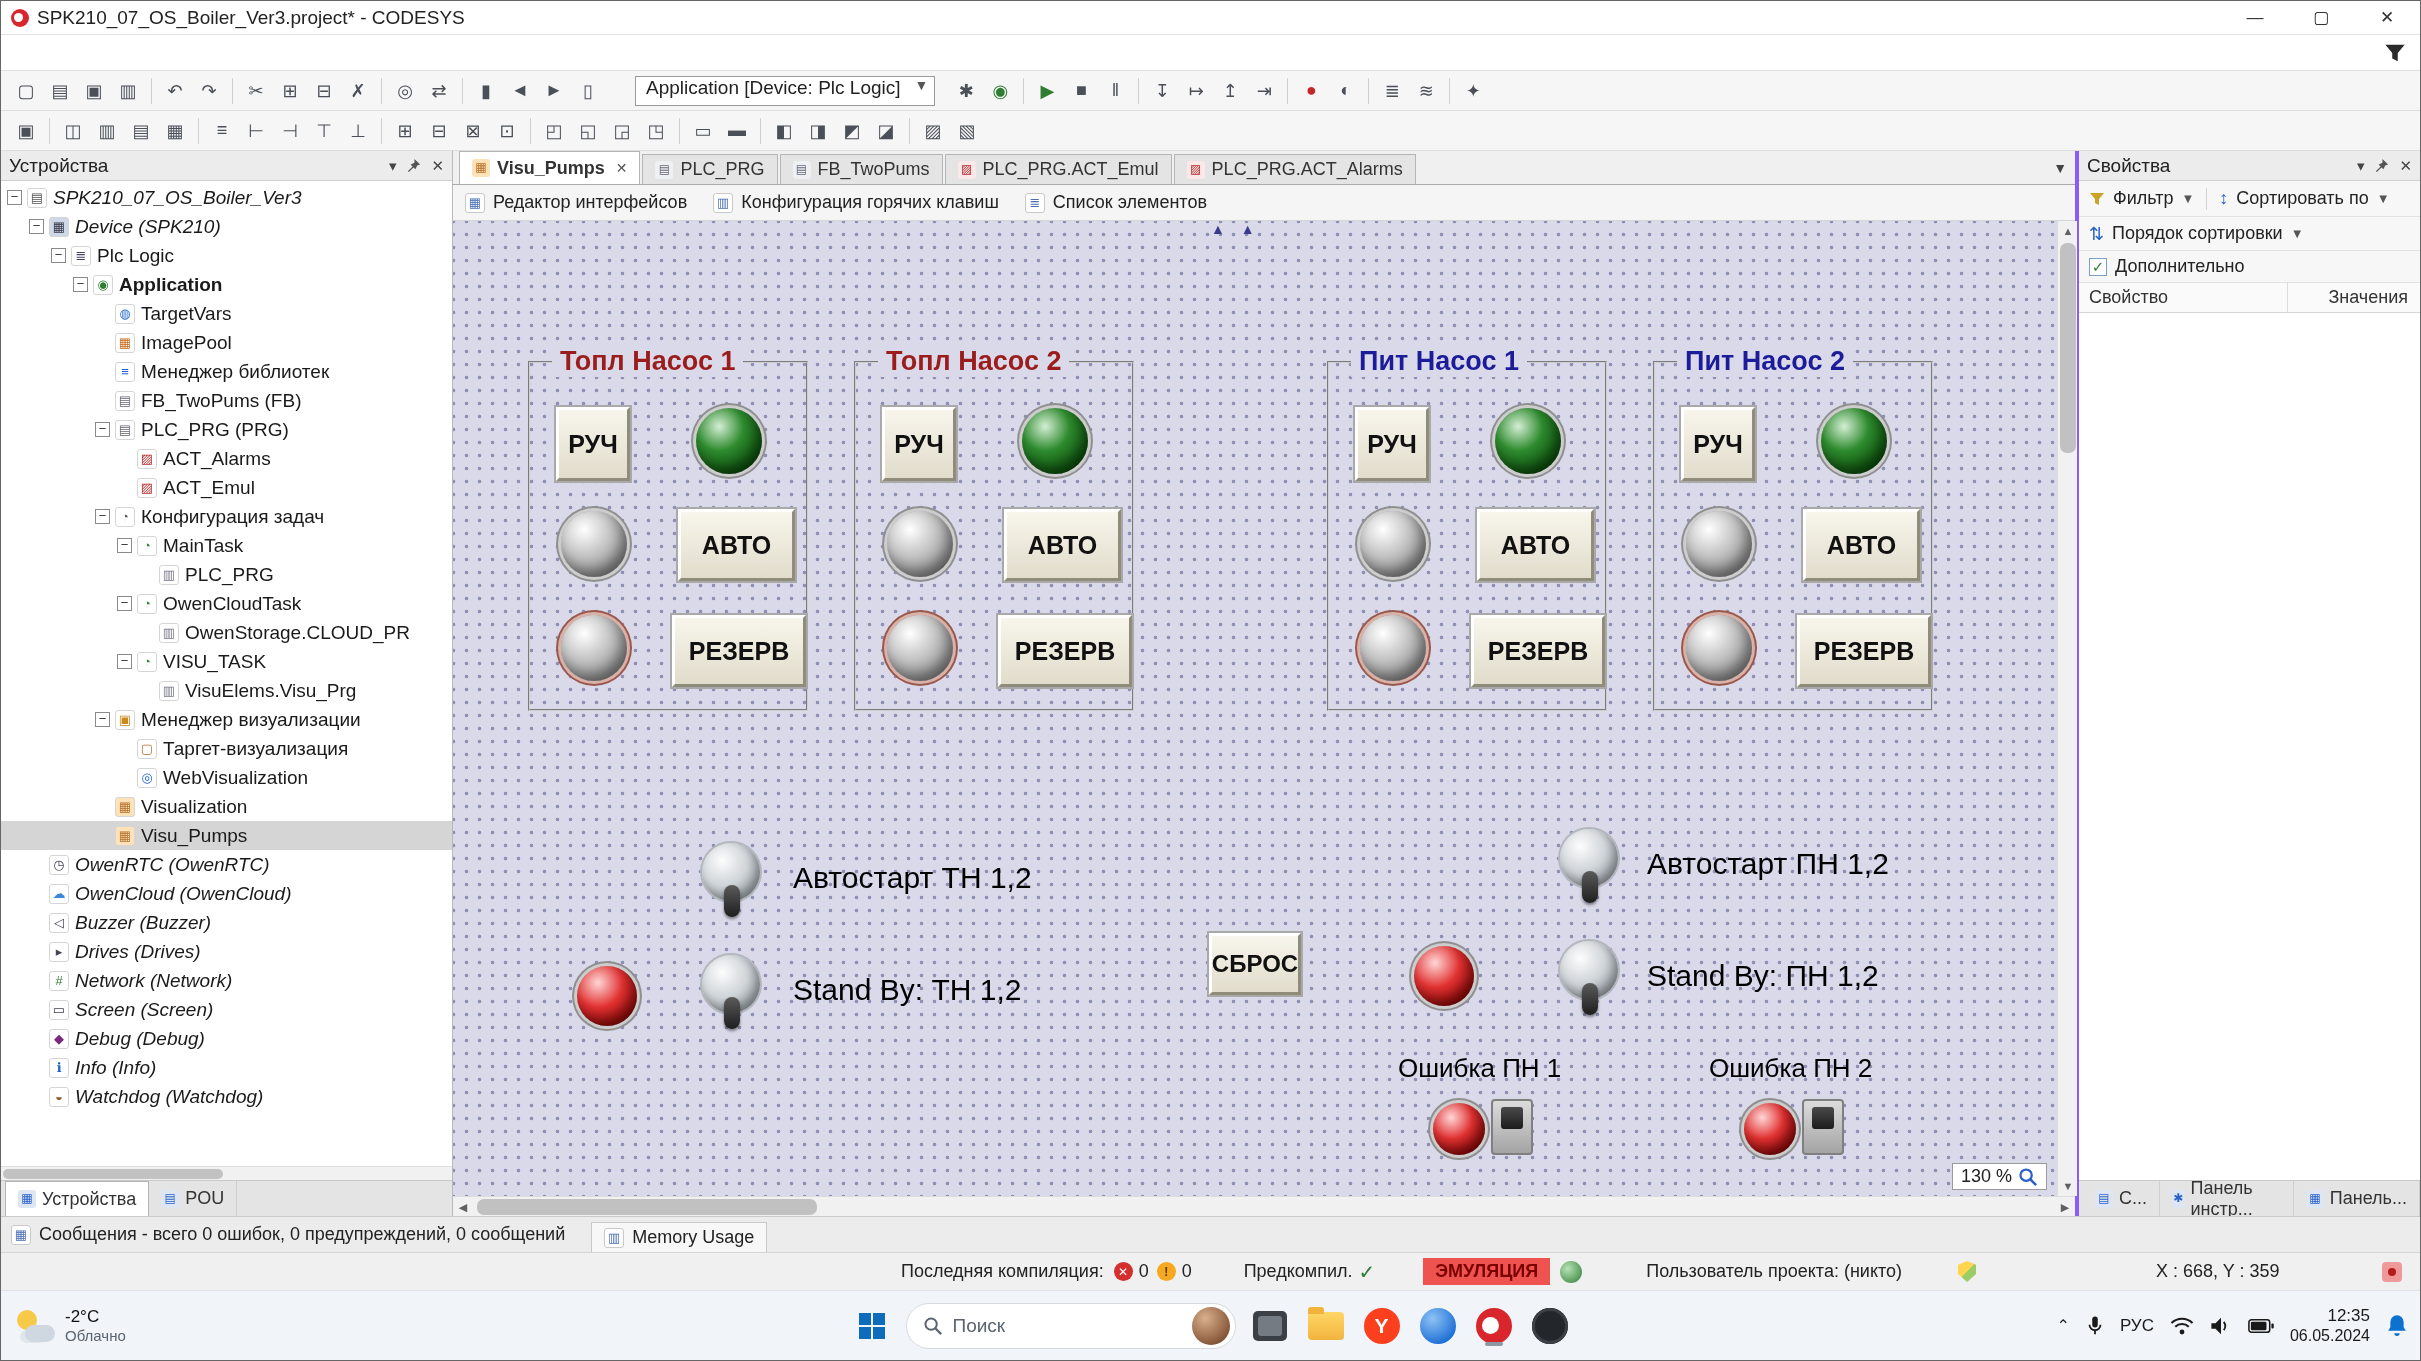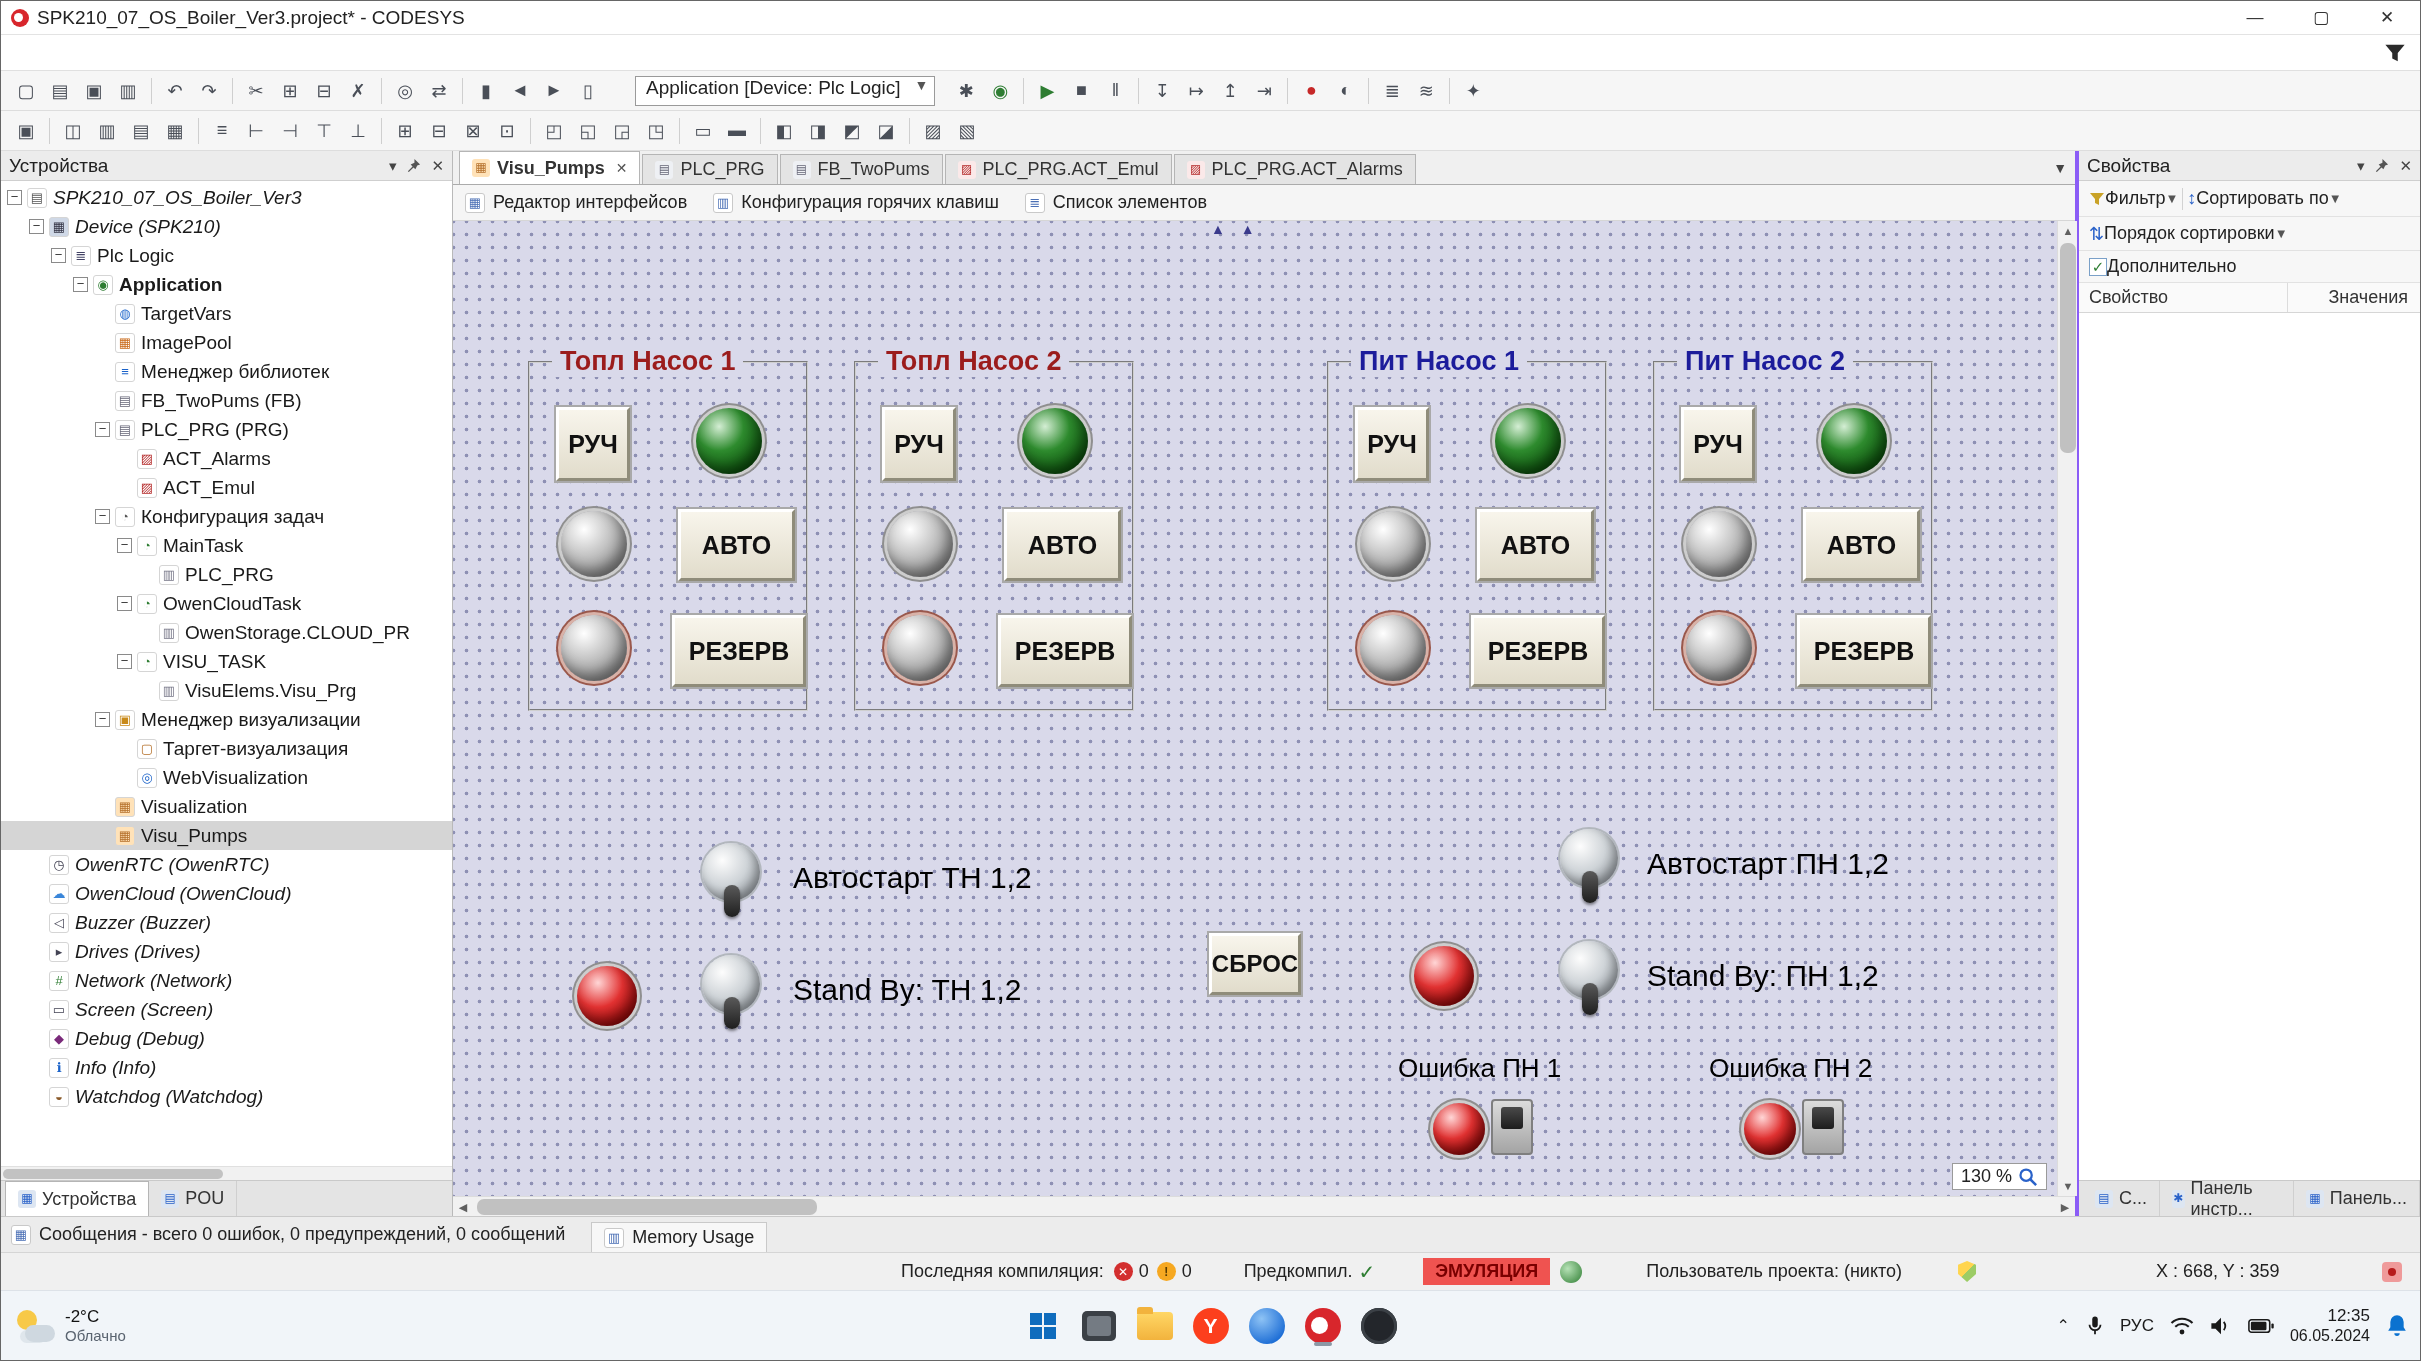--- a/index.html
+++ b/index.html
@@ -120,21 +120,21 @@
         background:linear-gradient(#5a5a5a,#1e1e1e);box-shadow:0 2px 3px rgba(0,0,0,.45);}
   .rocker{position:absolute;width:42px;height:56px;background:linear-gradient(#dcdcdc,#a4a4a4);
         border:2px solid #7f7f7f;border-radius:4px;}
   .rocker::before{content:"";position:absolute;left:8px;right:8px;top:6px;height:22px;background:linear-gradient(#4a4a4a,#1c1c1c);border-radius:3px;}
   .hmi-btn.sbros{width:92px;height:62px;font-size:24px;}
   .zoom-badge{position:absolute;right:10px;bottom:8px;display:flex;align-items:center;gap:6px;background:#fff;
         border:1px solid #9a9a9a;padding:2px 8px;font-size:18px;color:#222;}
 
   
   .right-panel{width:345px;flex:0 0 auto;background:#f9a8d4;border-left:4px solid #8b5cf6;display:flex;flex-direction:column;min-height:0;}
-  .props-row{display:flex;align-items:center;padding:0 10px;border-bottom:1px solid #e2e2e2;background:#f7f7f7;font-size:18px;color:#222;flex:0 0 auto;}
+  .props-row{display:flex;align-items:center;gap:8px;padding:0 10px;border-bottom:1px solid #e2e2e2;background:#f7f7f7;font-size:18px;color:#222;flex:0 0 auto;}
   .props-row.r1{height:36px;} .props-row.r2{height:34px;} .props-row.r3{height:32px;}
   .props-row .drop{font-size:13px;color:#555;}
   .props-sep{width:1px;height:22px;background:#d2d2d2;margin:0 4px;}
   .chk{width:18px;height:18px;border:1px solid #7aa0c8;background:#fff;color:#2e7d32;font-size:15px;line-height:16px;text-align:center;font-weight:bold;}
   .props-cols{height:30px;display:flex;align-items:center;background:#fafafa;border-bottom:1px solid #d6d6d6;font-size:18px;color:#333;flex:0 0 auto;}
   .col-prop{flex:1;padding-left:10px;border-right:1px solid #dcdcdc;height:100%;display:flex;align-items:center;}
   .col-val{width:132px;padding-right:12px;height:100%;display:flex;align-items:center;justify-content:flex-end;}
   .props-body{flex:1 1 auto;background:#fff;}
   .rp-tabs{height:36px;background:#e4e4e4;border-top:1px solid #c9c9c9;display:flex;align-items:stretch;padding-left:4px;flex:0 0 auto;}
 
@@ -727,20 +727,28 @@
 
     <div class="tb-center">
       <div class="start-btn">
         <span class="winlogo">
             <span></span>
             <span></span>
             <span></span>
             <span></span>
           </span>
       </div>
+      <div class="search-pill">
+        <svg class="tico" width="20" height="20" viewBox="0 0 16 16">
+          <circle cx="6.5" cy="6.5" r="4.5" fill="none" stroke="#5a6470" stroke-width="1.6"></circle>
+          <line x1="10" y1="10" x2="14.5" y2="14.5" stroke="#5a6470" stroke-width="1.8"></line>
+        </svg>
+        <span class="stxt">Поиск</span>
+        <span class="search-img"></span>
+      </div>
       <div class="tb-app">
           <span class="ico-monitor"></span>
         </div>
       <div class="tb-app">
           <span class="ico-folder"></span>
         </div>
       <div class="tb-app">
           <span class="ico-circle ico-yandex">Y</span>
         </div>
       <div class="tb-app">

